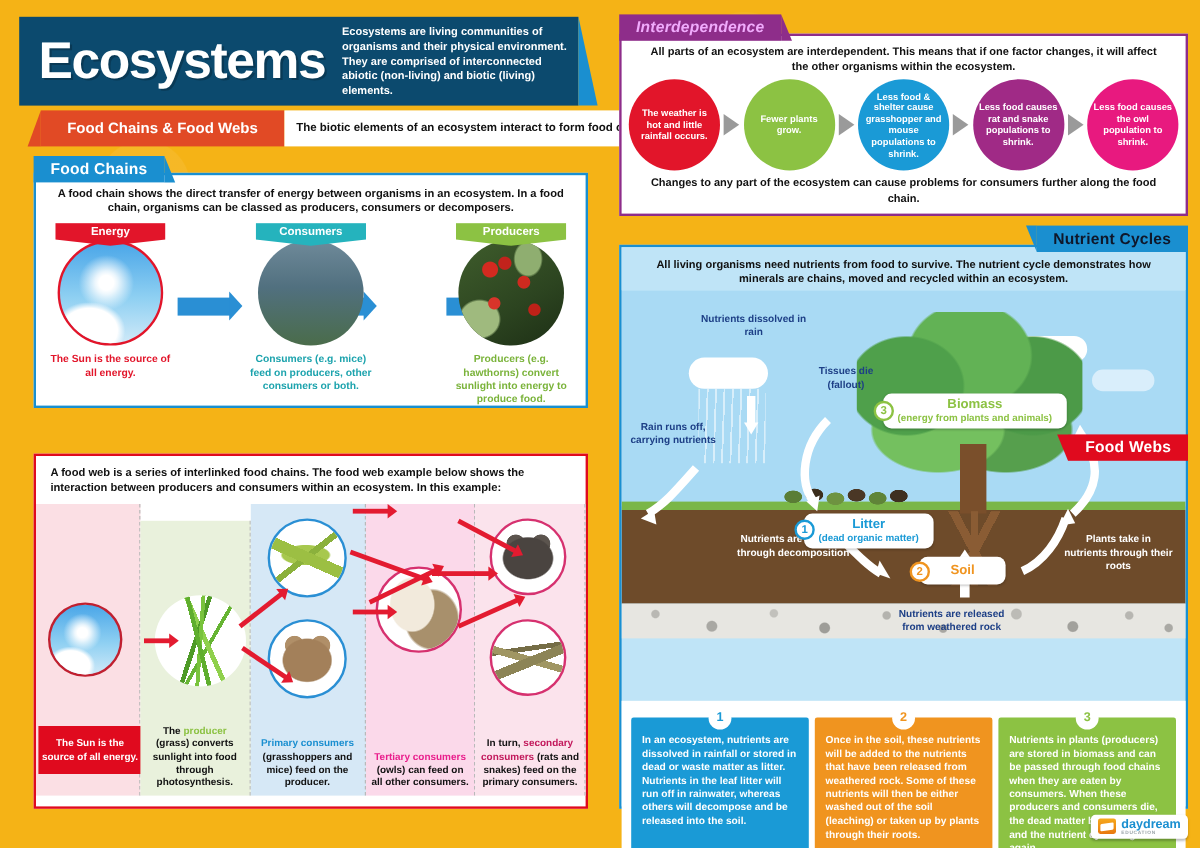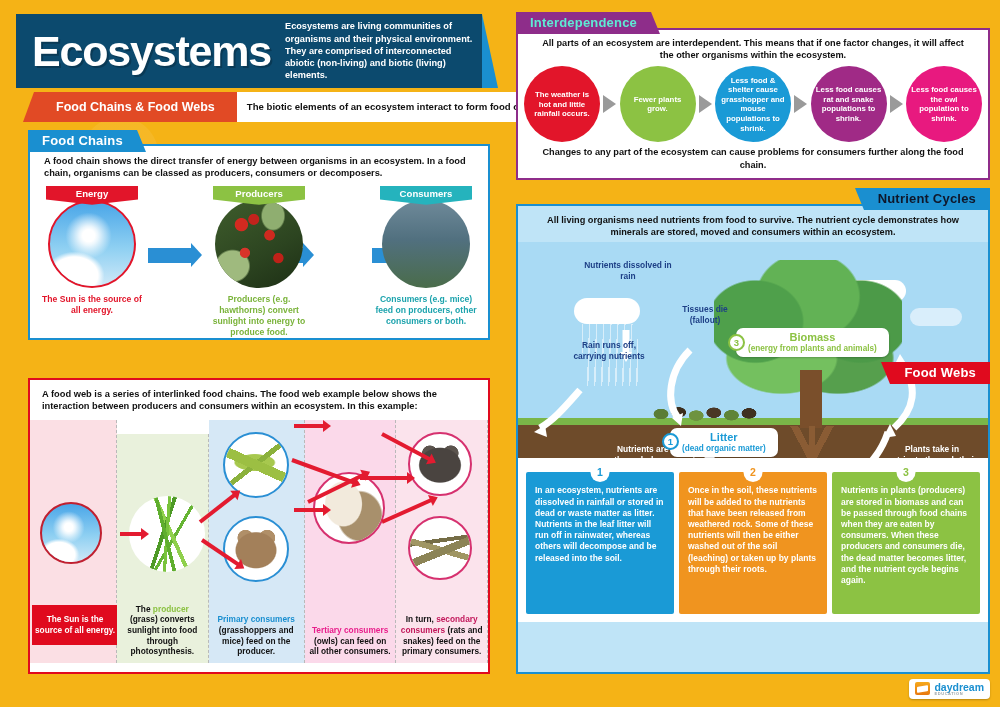--- a/index.html
+++ b/index.html
@@ -94,21 +94,21 @@
     left: 28px; top: 144px; width: 462px; height: 196px;
     border: 2px solid #1a8fd0;
   }
   .tab-foodchains {
     position: absolute; left: 28px; top: 130px;
     background: #1a8fd0; color: #1a8fd0; z-index: 4;
   }
   .tab-foodchains span { color:#fff; }
 
   .panel-intro {
-    font-size: 9.3px; line-height: 12.4px;
+    text-align: center; font-size: 9.3px; line-height: 12.4px;
     font-weight: bold; color: #111; padding: 9px 14px 6px;
   }
 
   .chain-row { display: flex; justify-content: space-between;
     padding: 0 8px; position: relative; }
   .chain-col { width: 108px; text-align: center; position: relative; }
   .chain-tag {
     color:#fff; font-weight:bold; font-size:9.6px; line-height:15px;
     width:92px; margin:0 auto; position: relative; z-index: 3;
     clip-path: polygon(0 0, 100% 0, 100% 72%, 50% 100%, 0 72%);
@@ -240,21 +240,21 @@
   .w-arrow { position:absolute; background:#e31b30; height:4px; transform-origin: left center; }
   .w-arrow::after { content:""; position:absolute; right:-7px; top:-4px;
     border-top:6px solid transparent; border-bottom:6px solid transparent;
     border-left:8px solid #e31b30; }
 
   
   .tab-inter {
     position: absolute; left: 516px; top: 12px;
     background: #8e2d8a; color:#8e2d8a; z-index: 4;
   }
-  .tab-inter span{color:#5eead4;}
+  .tab-inter span{color:#f0abfc;font-style:italic;}
   #interdependence-panel {
     left: 516px; top: 28px; width: 474px; height: 152px;
     border: 2px solid #8e2d8a; background:#fff;
   }
   .inter-intro, .inter-outro {
     text-align:center; font-size:9.2px; line-height:12.2px;
     font-weight:bold; color:#111; padding: 7px 22px 5px;
   }
   .inter-outro { padding-top: 4px; }
   .inter-row { display:flex; align-items:center; justify-content:space-between;
@@ -272,21 +272,21 @@
     position: absolute; right: 10px; top: 188px;
     background: #1a8fd0; color:#1a8fd0; z-index: 4;
   }
   .tab-nutrient span{color:#0f172a;}
   #nutrient-panel {
     left: 516px; top: 204px; width: 474px; height: 470px;
     border: 2px solid #1a8fd0; background:#bfe4f7;
   }
   .nut-intro { text-align:center; font-size:9.2px; line-height:12.2px;
     font-weight:bold; color:#111; padding: 8px 20px 4px; background:#bfe4f7; }
-  .nut-diagram { position: relative; height: 216px; overflow: hidden; }
+  .nut-diagram { position: relative; height: 342px; overflow: hidden; }
   .sky { position:absolute; left:0; right:0; top:0; height:180px; background:#a9daf4; }
   .grassline { position:absolute; left:0; right:0; top:176px; height:7px; background:#7ab648; }
   .soil { position:absolute; left:0; right:0; top:183px; height:78px; background:#6e4b2a; }
   .rock { position:absolute; left:0; right:0; top:261px; height:29px; background:#e7e6e1; }
   .rock::before{content:"";position:absolute;inset:0;
     background:
       radial-gradient(circle at 6% 30%, #b9b8b3 0 3px, transparent 4px),
       radial-gradient(circle at 16% 65%, #a9a8a3 0 4px, transparent 5px),
       radial-gradient(circle at 27% 28%, #c2c1bc 0 3px, transparent 4px),
       radial-gradient(circle at 36% 70%, #9e9d98 0 4px, transparent 5px),
@@ -361,29 +361,29 @@
       <div class="chain-arrow" style="left:230px;width:44px;"></div>
       <div class="chain-arrow" style="left:342px;width:44px;"></div>
 
       <div class="chain-col">
         <div class="chain-tag" style="background:#e2152a">Energy</div>
         <div class="circ img-sky" style="border:2px solid #e2152a"></div>
         <div class="chain-cap" style="color:#e2152a">The Sun is the source of all energy.</div>
       </div>
 
       <div class="chain-col">
+        <div class="chain-tag" style="background:#25b3bd">Consumers</div>
+        <div class="circ img-mouse"></div>
+        <div class="chain-cap" style="color:#1ca3ad">Consumers (e.g. mice) feed on producers, other consumers or both.</div>
+      </div>
+
+      <div class="chain-col">
         <div class="chain-tag" style="background:#8cc243">Producers</div>
         <div class="circ img-hawthorn"></div>
         <div class="chain-cap" style="color:#7ab33a">Producers (e.g. hawthorns) convert sunlight into energy to produce food.</div>
-      </div>
-
-      <div class="chain-col">
-        <div class="chain-tag" style="background:#25b3bd">Consumers</div>
-        <div class="circ img-mouse"></div>
-        <div class="chain-cap" style="color:#1ca3ad">Consumers (e.g. mice) feed on producers, other consumers or both.</div>
       </div>
 
     </div>
   </div>
 
   <div class="tab tab-foodwebs left-notch">
     <span>Food Webs</span>
   </div>
 
   <div class="panel" id="food-webs-panel">
@@ -457,21 +457,21 @@
       <div class="inter-circ" style="background:#e8197f">Less food causes the owl population to shrink.</div>
     </div>
     <div class="inter-outro">Changes to any part of the ecosystem can cause problems for consumers further along the food chain.</div>
   </div>
 
   <div class="tab tab-nutrient left-notch">
     <span>Nutrient Cycles</span>
   </div>
 
   <div class="panel" id="nutrient-panel">
-    <div class="nut-intro">All living organisms need nutrients from food to survive. The nutrient cycle demonstrates how minerals are stored, moved and consumers within an ecosystem.</div>
+    <div class="nut-intro">All living organisms need nutrients from food to survive. The nutrient cycle demonstrates how minerals are chains, moved and recycled within an ecosystem.</div>
 
     <div class="nut-diagram">
       <div class="sky"></div>
       <div class="grassline"></div>
       <div class="soil"></div>
       <div class="rock"></div>
 
       <div class="cloud" style="left:56px;top:56px;width:66px;height:26px;"></div>
       <div class="cloud" style="left:330px;top:38px;width:58px;height:22px;"></div>
       <div class="cloud" style="left:392px;top:66px;width:52px;height:18px;background:#d9eefb;"></div>
@@ -514,21 +514,21 @@
         <path d="M182 206 C198 222 206 230 216 236" stroke="#fff" stroke-width="7" fill="none"></path>
         <path d="M224 240 l-12 -4 l3 -11 z" fill="#fff"></path>
         <path d="M286 256 L286 226" stroke="#fff" stroke-width="8" fill="none"></path>
         <path d="M286 216 l-8 12 l16 0 z" fill="#fff"></path>
         <path d="M334 234 C352 226 364 208 370 190" stroke="#fff" stroke-width="7" fill="none"></path>
         <path d="M372 182 l6 12 l-13 2 z" fill="#fff"></path>
       </svg>
 
       <div class="nut-label" style="left:60px;top:18px;width:100px;">Nutrients dissolved in rain</div>
       <div class="nut-label" style="left:148px;top:62px;width:78px;">Tissues die (fallout)</div>
-      <div class="nut-label" style="left:6px;top:98px;width:74px;margin-left:48px;">Rain runs off, carrying nutrients</div>
+      <div class="nut-label" style="left:6px;top:108px;width:74px;">Rain runs off, carrying nutrients</div>
       <div class="nut-label white" style="left:96px;top:202px;width:94px;">Nutrients are released through decomposition</div>
       <div class="nut-label white" style="left:368px;top:202px;width:92px;">Plants take in nutrients through their roots</div>
       <div class="nut-label" style="left:222px;top:264px;width:106px;">Nutrients are released from weathered rock</div>
 
       <div class="callout" style="left:218px;top:86px;">
         <div class="num-badge" style="left:-8px;top:6px;color:#8cc243;">
           <span>3</span>
         </div>
         <div class="co-title" style="color:#8cc243">Biomass</div>
         <div class="co-sub" style="color:#8cc243">(energy from plants and animals)</div>

